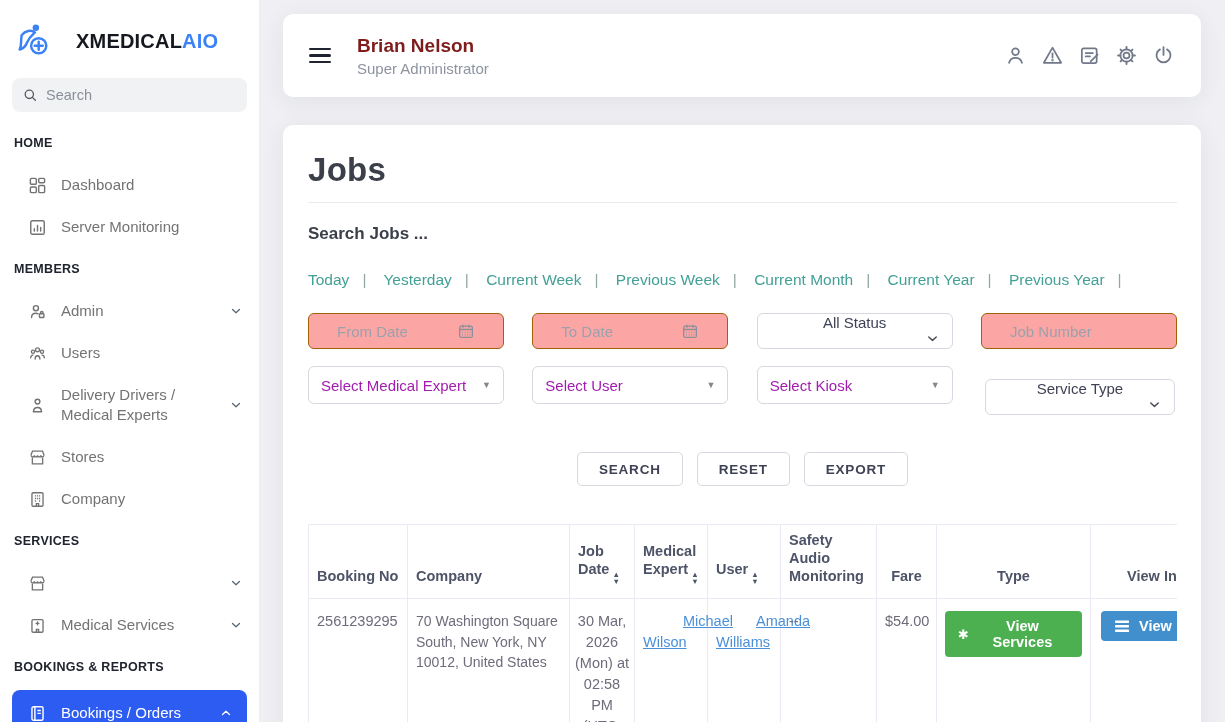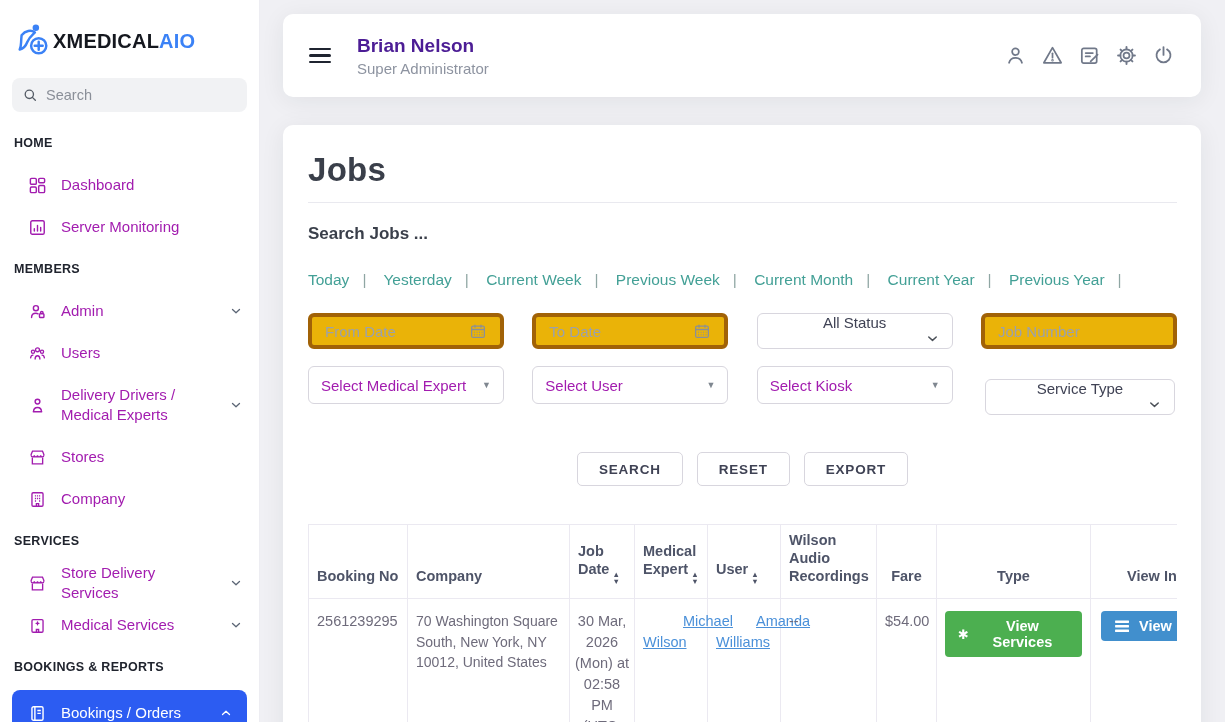--- a/index.html
+++ b/index.html
@@ -2,62 +2,62 @@
 <html><head>
 <meta charset="utf-8">
 <style>
   * { margin:0; padding:0; box-sizing:border-box; }
   html,body { width:1225px; height:722px; overflow:hidden; }
   body { font-family:"Liberation Sans","DejaVu Sans",sans-serif; background:#f0f0f4; color:#3f4254; }
   .app { display:flex; width:1225px; height:722px; }
 
   
   .sidebar { width:260px; height:722px; background:#fff; flex-shrink:0; border-right:1px solid #ededf2; overflow:hidden; }
-  .logo { display:flex; align-items:center; gap:1px; padding:22px 30px 18px 14px; cursor:pointer; }
+  .logo { display:flex; align-items:center; gap:24px; padding:22px 30px 18px 14px; cursor:pointer; }
   .logo-text { font-size:20px; font-weight:800; letter-spacing:.2px; color:#15181f; }
   .logo-text .accent { color:#3b82f6; }
   .sb-search { margin:0 12px 10px 12px; height:34px; background:#f1f2f4; border-radius:8px; display:flex; align-items:center; padding:0 10px; gap:8px; }
   .sb-search svg { flex-shrink:0; }
   .sb-search input { border:none; outline:none; background:transparent; font-size:14.5px; color:#3f4254; width:100%; font-family:inherit; }
   .sb-search input::placeholder { color:#8a8f98; }
   .sb-label { height:42px; display:flex; align-items:center; padding:0 14px; font-size:12.5px; font-weight:700; color:#20242e; letter-spacing:.3px; }
-  .sb-item { height:42px; display:flex; align-items:center; gap:14px; padding:0 16px 0 28px; font-size:15px; color:#a21caf; cursor:pointer; }
+  .sb-item { height:42px; display:flex; align-items:center; gap:14px; padding:0 16px 0 28px; font-size:15px; color:#737373; cursor:pointer; }
   .sb-item.two-line { height:62px; }
   .sb-item .lbl { line-height:1.35; }
   .sb-item .chev { margin-left:auto; display:flex; color:#5b6575; }
   .sb-item svg { flex-shrink:0; }
   .sb-item.active { margin:2px 12px 0 12px; height:46px; padding:0 14px 0 16px; background:#2c5cf2; border-radius:8px; color:#fff; }
   .sb-item.active .chev { color:#fff; }
 
   
   .main { flex:1; padding:14px 24px 0 23px; }
   .card { background:#fff; border-radius:10px; box-shadow:0 4px 24px rgba(34,41,47,.07); }
 
   .topbar { height:83px; display:flex; align-items:center; padding:0 26px; }
   .hamburger { width:22px; display:flex; flex-direction:column; gap:4px; cursor:pointer; }
   .hamburger span { display:block; height:2.4px; background:#1f2430; border-radius:2px; }
   .tb-user { margin-left:26px; }
-  .tb-name { font-size:19px; font-weight:700; color:#4c1d95; }
+  .tb-name { font-size:19px; font-weight:700; color:#7f1d1d; }
   .tb-role { font-size:15px; color:#8d93a0; margin-top:3px; }
   .tb-icons { margin-left:auto; display:flex; align-items:center; gap:14px; color:#707889; }
   .tb-icons .tbi { display:flex; cursor:pointer; }
 
   .content { margin-top:28px; min-height:640px; padding:26px 24px 40px 25px; border-radius:10px; }
   .page-title { font-size:33px; font-weight:600; color:#3a3f4a; letter-spacing:.3px; }
   .divider { border:none; border-top:1px solid #e9e9ef; margin:13px 0 0 0; }
   .sub-title { margin-top:21px; font-size:17px; font-weight:700; color:#3a3f4a; }
 
   .quick-links { margin-top:27px; font-size:15.5px; }
   .ql { color:#43a096; text-decoration:none; margin-right:13px; cursor:pointer; }
   .qsep { color:#8fa6a3; margin-right:13px; }
 
   .fgrid { display:flex; justify-content:space-between; margin-top:24px; }
   .fgrid.row2 { margin-top:17px; height:38px; }
   .fslot { width:196px; position:relative; }
-  .finput { height:36px; border:4px solid #a16207; border-radius:6px; display:flex; align-items:center; padding:0 13px; gap:6px; background:#eab308; }
+  .finput { height:36px; border:1px solid #a16207; border-radius:6px; display:flex; align-items:center; padding:0 28px; gap:6px; background:#fca5a5; }
   .finput input { border:none; outline:none; width:100%; font-size:15px; color:#3f4254; font-family:inherit; background:transparent; }
   .finput input::placeholder { color:#9ba1ab; }
   .finput .cal { margin-left:auto; display:flex; color:#8a8f98; flex-shrink:0; }
   .fsel { height:38px; border:1px solid #d8d6de; border-radius:6px; display:flex; align-items:center; padding:0 12px; background:#fff; cursor:pointer; font-size:15px; }
   .fsel.h36 { height:36px;flex-direction:column; }
   .fsel .val { color:#3f4254; }
   .fsel .ph { color:#a21caf; }
   .fsel .arrow { margin-left:auto; color:#7f8790; font-size:9px; }
   .fsel .chevron { margin-left:auto; display:flex; color:#4b5058; }
   .svc-offset { position:relative; top:13px; width:190px; margin-left:4px; }
@@ -183,21 +183,20 @@
     </div>
 
     <div class="sb-label">SERVICES</div>
 
     <div class="sb-item">
       <svg width="19" height="19" viewBox="0 0 24 24" fill="none" stroke="currentColor" stroke-width="1.7">
           <path d="M4 9.3V8l1.7-4h12.6L20 8v1.3"></path>
           <path d="M4 9.3a2 2 0 0 0 4 0 2 2 0 0 0 4 0 2 2 0 0 0 4 0 2 2 0 0 0 4 0"></path>
           <path d="M5.5 12v8h13v-8"></path>
         </svg>
-      <span class="lbl">Store Delivery Services</span>
       <span class="chev">
           <svg width="14" height="14" viewBox="0 0 24 24" fill="none" stroke="currentColor" stroke-width="2.2" stroke-linecap="round" stroke-linejoin="round">
             <path d="M6 9.5 12 15l6-5.5"></path>
           </svg>
         </span>
     </div>
 
     <div class="sb-item">
       <svg width="19" height="19" viewBox="0 0 24 24" fill="none" stroke="currentColor" stroke-width="1.7">
           <rect x="5" y="4.5" width="14" height="16" rx="1.5"></rect>
@@ -389,21 +388,21 @@
                     <span>▼</span>
                   </span></th>
               <th><span>Medical Expert</span><span class="sort">
                     <span>▲</span>
                     <span>▼</span>
                   </span></th>
               <th><span>User</span><span class="sort">
                     <span>▲</span>
                     <span>▼</span>
                   </span></th>
-              <th>Wilson Audio Recordings</th>
+              <th>Safety Audio Monitoring</th>
               <th class="c">Fare</th>
               <th class="c">Type</th>
               <th class="c">View Invoice</th>
             </tr>
           </thead>
           <tbody>
             <tr>
               <td>2561239295</td>
               <td class="addr">70 Washington Square South, New York, NY 10012, United States</td>
               <td class="jdate">30 Mar, 2026 (Mon) at 02:58 PM (UTC:</td>

